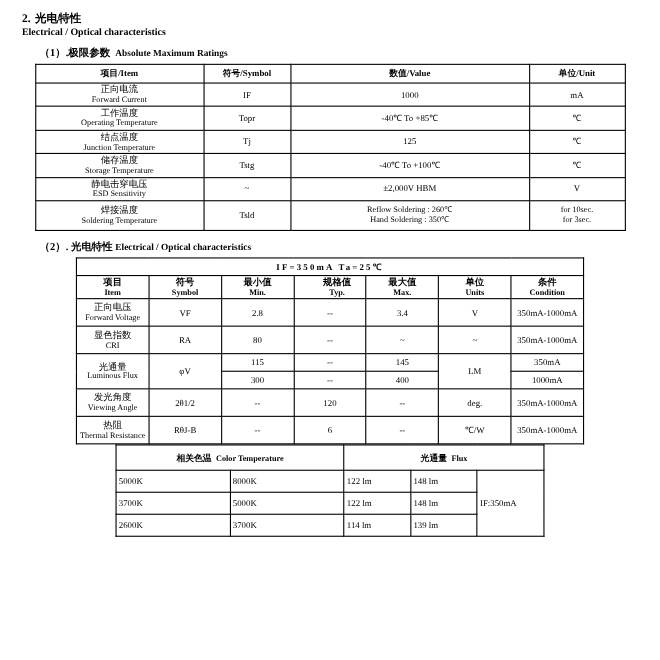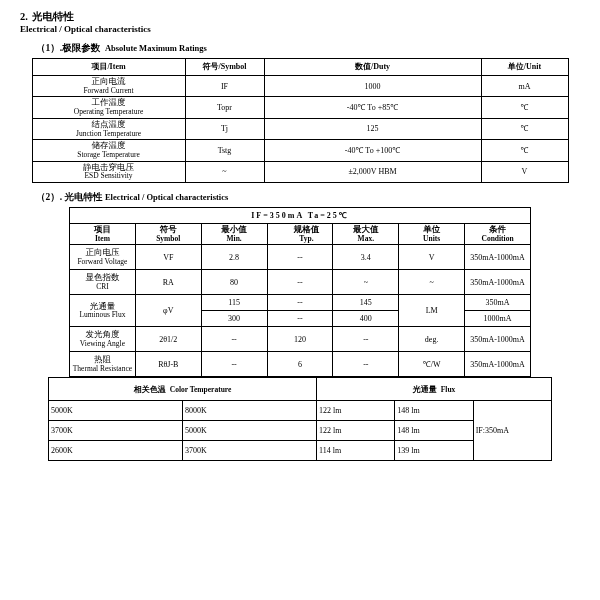--- a/index.html
+++ b/index.html
@@ -93,21 +93,21 @@
 
   .cond-row td {
     font-weight: bold;
     text-align: left;
     padding-left: 34px;
     font-size: 9px;
     letter-spacing: 2px;
   }
 
   
-  .t3 { width: 504px; margin-left: 84px; }
+  .t3 { width: 390px; margin-left: 84px; }
   .t3 .e1 { width: 92px; }
   .t3 .e2 { width: 92px; }
   .t3 .e3 { width: 80px; }
   .t3 .e4 { width: 80px; }
   .t3 .e5 { width: 76px; }
   .t3 td { height: 17px; }
   .t3 td.lefted { text-align: left; padding-left: 2px; margin-left: 35px; }
 </style>
 </head>
 <body>
@@ -120,21 +120,21 @@
 
   <div class="sub-head">
     <span>（1）.极限参数</span>&nbsp;&nbsp;<span class="en" style="display:inline">Absolute Maximum Ratings</span>
   </div>
 
   <table class="tbl t1">
     <tbody>
         <tr class="hdr">
       <td class="c1">项目/Item</td>
       <td class="c2">符号/Symbol</td>
-      <td class="c3">数值/Duty</td>
+      <td class="c3">数值/Value</td>
       <td class="c4">单位/Unit</td>
     </tr>
     <tr>
       <td>
             <span class="cn">正向电流</span>
             <span class="en">Forward Current</span>
           </td>
       <td>IF</td>
       <td>1000</td>
       <td>mA</td>
@@ -167,20 +167,35 @@
       <td>℃</td>
     </tr>
     <tr>
       <td>
             <span class="cn">静电击穿电压</span>
             <span class="en">ESD Sensitivity</span>
           </td>
       <td>~</td>
       <td>±2,000V HBM</td>
       <td>V</td>
+    </tr>
+    <tr>
+      <td style="height:24px;">
+            <span class="cn">焊接温度</span>
+            <span class="en">Soldering Temperature</span>
+          </td>
+      <td>Tsld</td>
+      <td>
+            <span class="en">Reflow Soldering : 260℃</span>
+            <span class="en">Hand Soldering  : 350℃</span>
+          </td>
+      <td>
+            <span class="en">for 10sec.</span>
+            <span class="en">for 3sec.</span>
+          </td>
     </tr>
   </tbody>
     </table>
 
   <div class="sub-head">
     <span>（2）. 光电特性</span>&nbsp;<span class="en" style="display:inline">Electrical / Optical characteristics</span>
   </div>
 
   <table class="tbl t2">
     <tbody>

